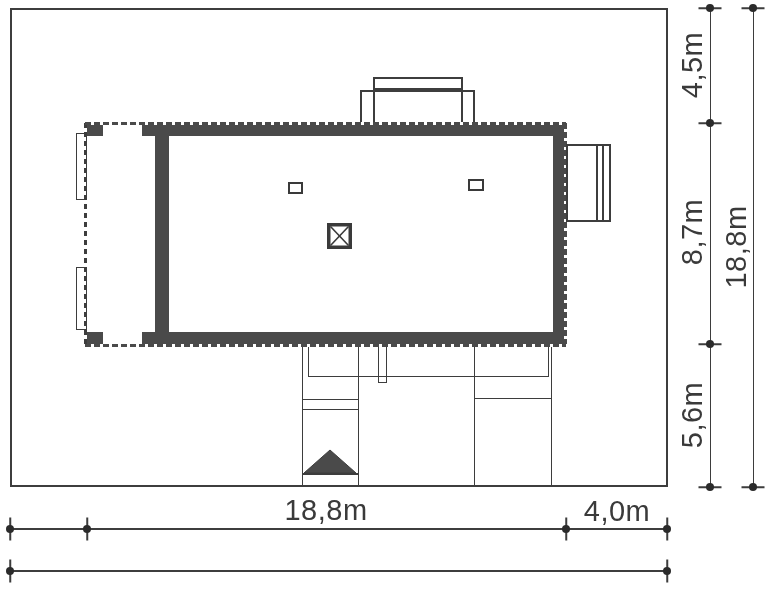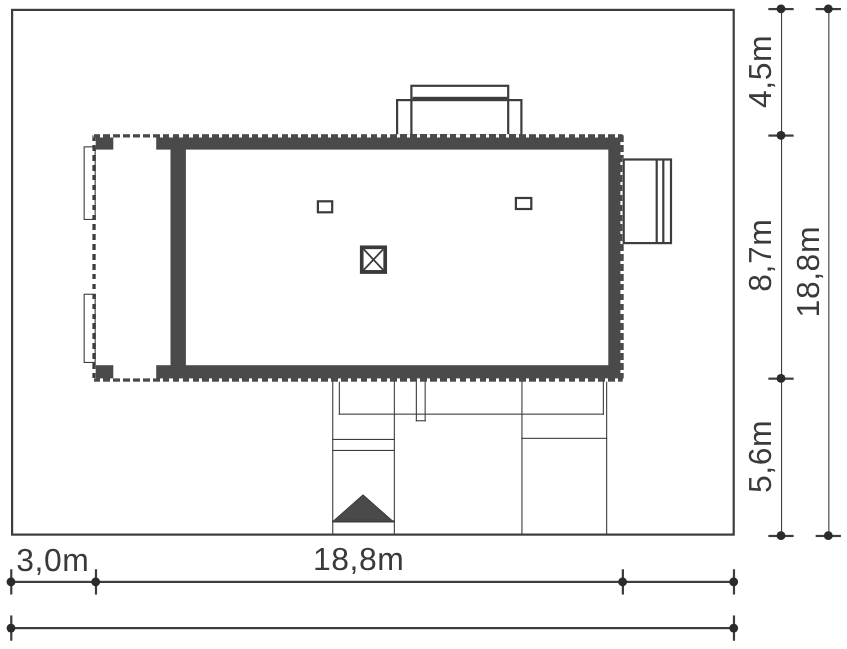--- a/index.html
+++ b/index.html
@@ -90,22 +90,22 @@
 
   <div class="ln" style="left:10px;top:528px;width:658px;height:1.5px;"></div>
   <div class="tick-v" style="left:10px;top:529px;"></div>
   <div class="tick-v" style="left:87px;top:529px;"></div>
   <div class="tick-v" style="left:566px;top:529px;"></div>
   <div class="tick-v" style="left:667px;top:529px;"></div>
   <div class="dot" style="left:10px;top:529px;"></div>
   <div class="dot" style="left:87px;top:529px;"></div>
   <div class="dot" style="left:566px;top:529px;"></div>
   <div class="dot" style="left:667px;top:529px;"></div>
-  <div class="dim-label" style="left:48px;top:511px;">3,0m</div>
   <div class="dim-label" style="left:326px;top:510px;">18,8m</div>
+  <div class="dim-label" style="left:617px;top:511px;">4,0m</div>
 
   <div class="ln" style="left:10px;top:570px;width:658px;height:1.5px;"></div>
   <div class="tick-v" style="left:10px;top:571px;"></div>
   <div class="tick-v" style="left:667px;top:571px;"></div>
   <div class="dot" style="left:10px;top:571px;"></div>
   <div class="dot" style="left:667px;top:571px;"></div>
 
   <div class="ln" style="left:709.5px;top:8px;width:1.5px;height:479px;"></div>
   <div class="tick-h" style="left:710px;top:8px;"></div>
   <div class="tick-h" style="left:710px;top:123px;"></div>

